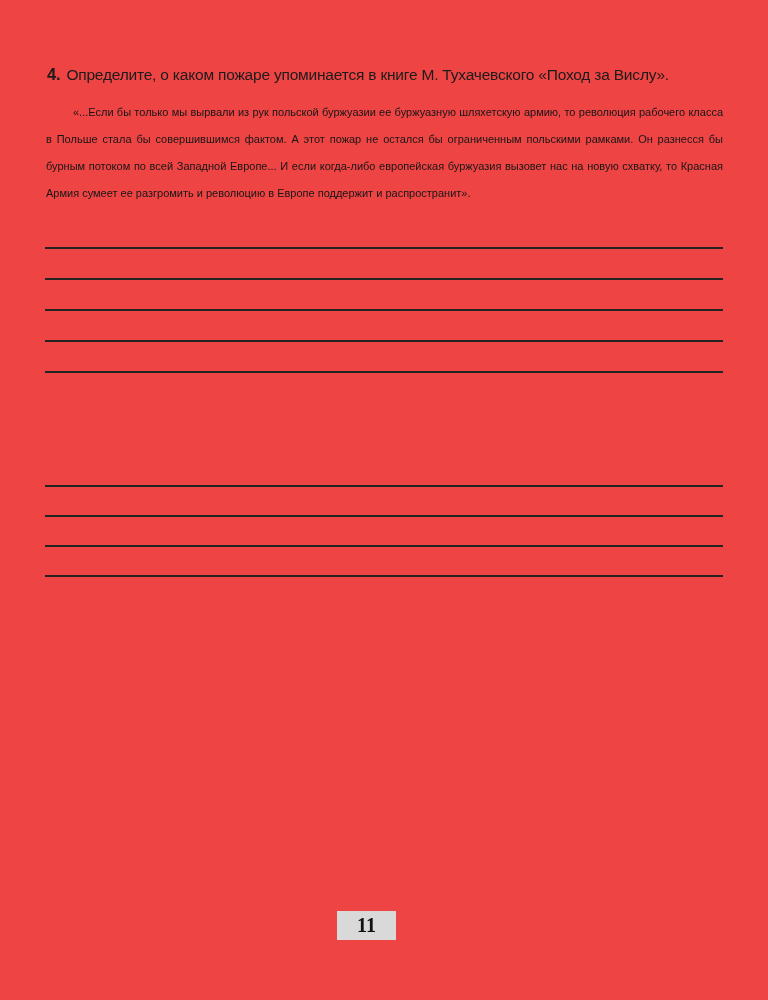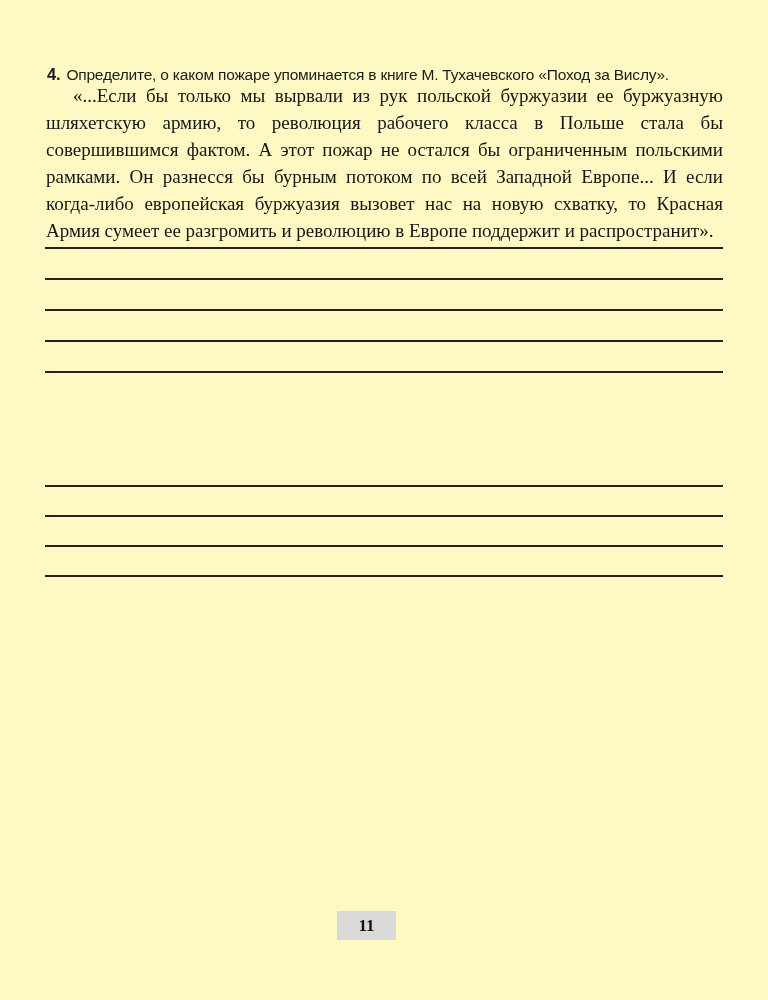--- a/index.html
+++ b/index.html
@@ -5,21 +5,21 @@
   * { margin: 0; padding: 0; box-sizing: border-box; }
   html, body { background: #ffffff; }
   body {
     width: 768px;
     height: 1000px;
     position: relative;
     font-family: "Liberation Sans", sans-serif;
     color: #1b1b1b;
     overflow: hidden;
   }
-  .page { position: absolute; inset: 0; background: #fef9c3; }
+  .page { position: absolute; inset: 0; background: #ef4444; }
 
   .task-header {
     position: absolute;
     left: 47px;
     width: 678px;
     font-family: "Liberation Sans", sans-serif;
     font-size: 15.5px;
     line-height: 23px;
     letter-spacing: -0.2px;
     color: #1b1b1b;
@@ -27,25 +27,25 @@
   .task-number {
     font-weight: bold;
     font-size: 16.5px;
     padding-right: 6px;
   }
   #task4-header { top: 63px; }
   #task5-header { top: 414px; }
 
   .quote {
     position: absolute;
-    top: 83px;
+    top: 99px;
     left: 46px;
     width: 677px;
-    font-family: Liberation Serif, serif;
-    font-size: 19px;
+    font-family: Liberation Sans, sans-serif;
+    font-size: 11px;
     line-height: 26.9px;
     text-align: justify;
     text-indent: 27px;
     color: #161616;
   }
 
   .answer-block { position: absolute; left: 45px; width: 678px; }
   #answers-task4 { top: 218px; }
   #answers-task4 .answer-line { height: 31px; border-bottom: 2px solid #232323; }
   #answers-task5 { top: 457px; }
@@ -54,21 +54,21 @@
   .page-number-box {
     position: absolute;
     top: 911px;
     left: 337px;
     width: 59px;
     height: 29px;
     background: #d9d9d9;
     text-align: center;
     font-family: "Liberation Serif", serif;
     font-weight: bold;
-    font-size: 17px;
+    font-size: 20px;
     line-height: 29px;
     color: #111111;
   }
 </style>
 </head>
 <body>
 
 <div class="page">
 
   <div class="task-header" id="task4-header">

